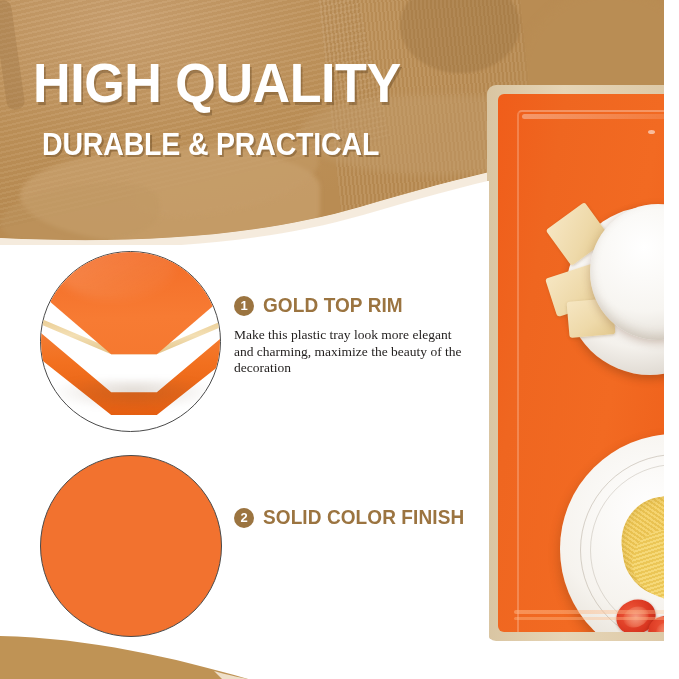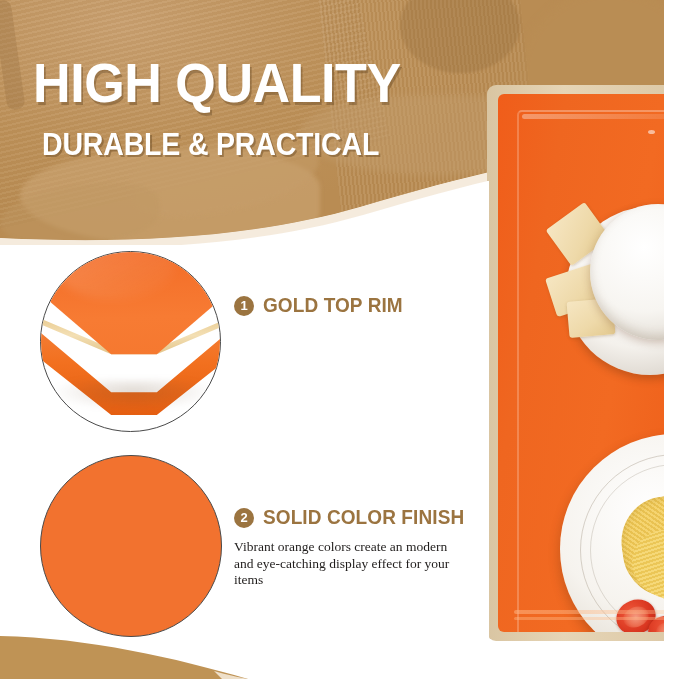--- a/index.html
+++ b/index.html
@@ -353,30 +353,30 @@
       <div class="c1-gloss"></div>
       <div class="tray-shadow"></div>
     </div>
   </div>
 
   <div class="feat" id="feature-1">
     <div class="feat-head">
       <div class="badge">1</div>
       <div class="feat-title">GOLD TOP RIM</div>
     </div>
+    <div class="feat-body">Make this plastic tray look more elegant and charming, maximize the beauty of the decoration</div>
   </div>
 
   <div class="circle" id="circle-2"></div>
 
   <div class="feat" id="feature-2">
     <div class="feat-head">
       <div class="badge">2</div>
       <div class="feat-title">SOLID COLOR FINISH</div>
     </div>
-    <div class="feat-body">Vibrant orange colors create an modern and eye-catching display effect for your items</div>
   </div>
 
   <div class="bottom-wave">
     <svg width="340" height="51" viewBox="0 0 340 51">
       <path d="M0,8 C90,10 175,30 248,51 L0,51 Z" fill="#bf9355"></path>
       <path d="M214,43 C228,47 238,49 248,51 L222,51 Z" fill="#f3e8d6" opacity=".9"></path>
     </svg>
   </div>
 
   <div class="photo">

